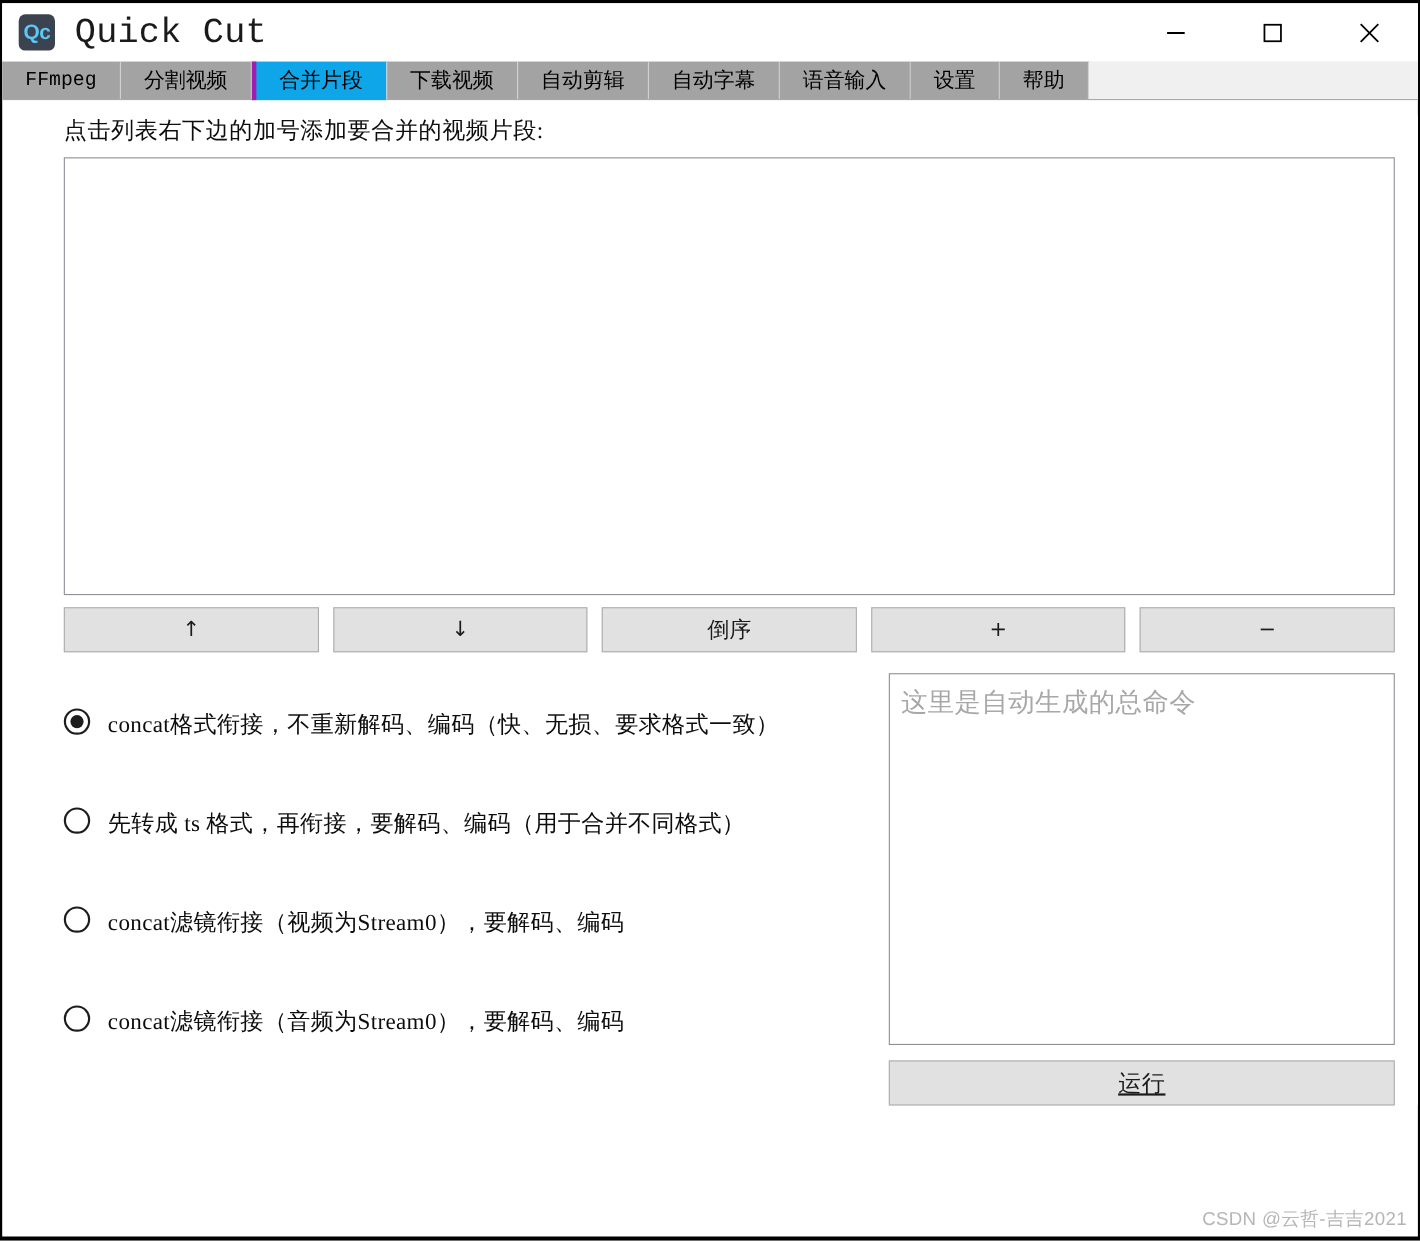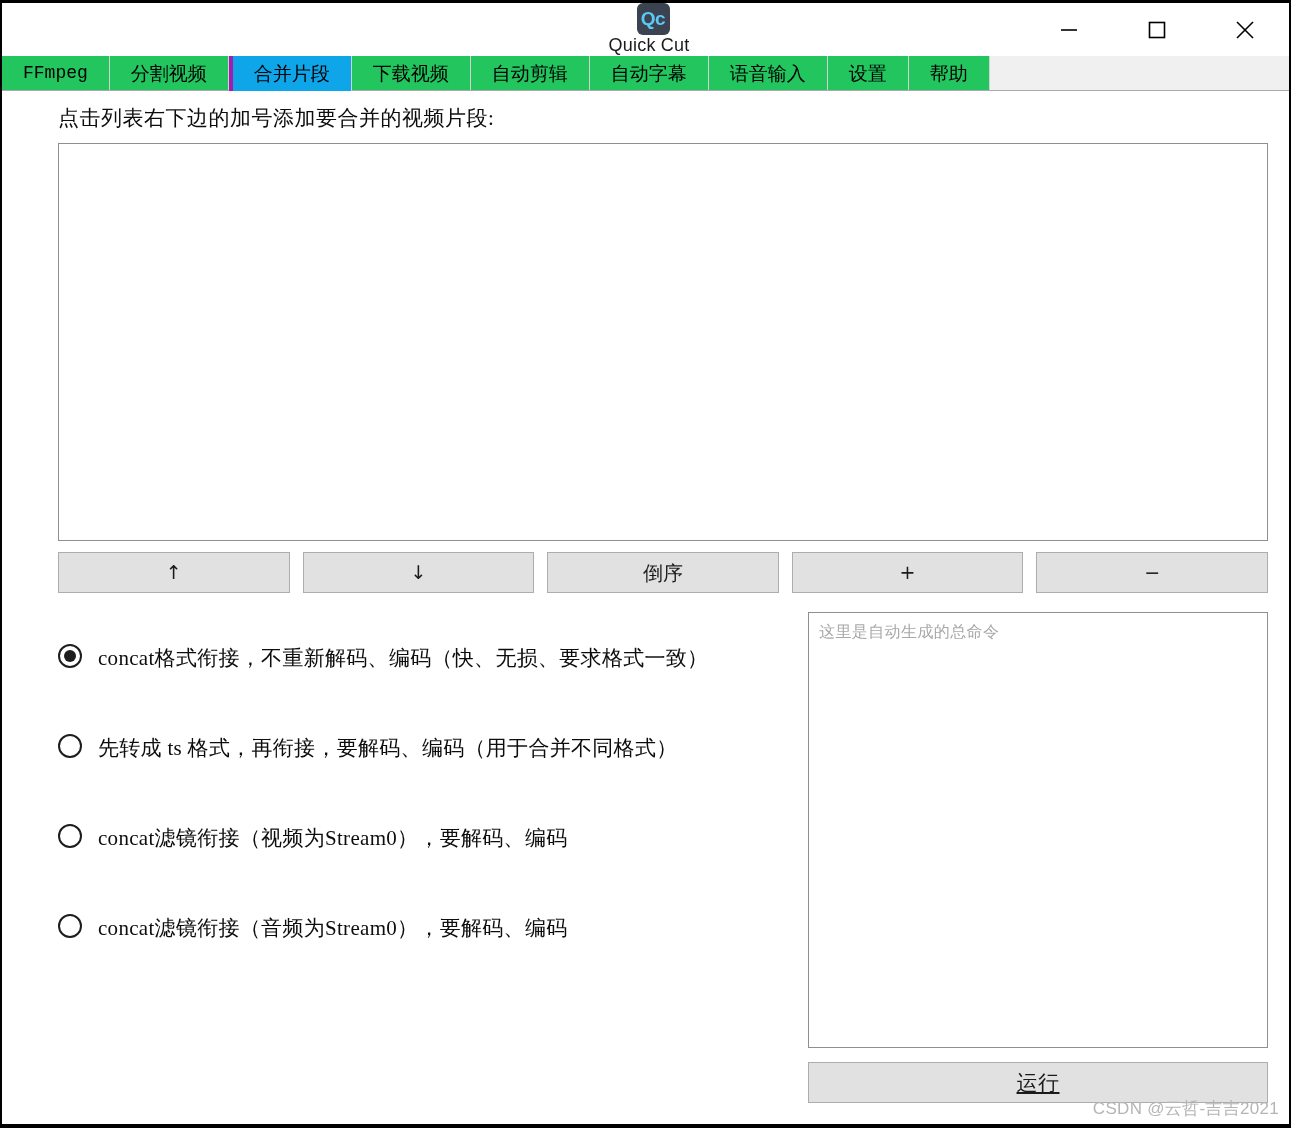--- a/index.html
+++ b/index.html
@@ -22,41 +22,40 @@
     border-bottom: 4px solid #000000;
   }
 
   
   .titlebar {
     position: relative;
     height: 53px;
     background: #ffffff;
     display: flex;
     align-items: center;
-    flex-direction: column;
   }
   .app-icon {
     width: 33px; height: 33px;
     margin-left: 15px;
     background: #3c4350;
     border-radius: 6px;
     display: flex;
     align-items: center;
     justify-content: center;
     color: #5bc8f5;
     font-size: 19px;
     font-weight: bold;
     font-family: "Liberation Sans", sans-serif;
     letter-spacing: -0.5px;
   }
   .app-title {
-    margin-left: 7px;
-    font-size: 18px;
+    margin-left: 18px;
+    font-size: 32px;
     color: #1a1a1a;
-    font-family: Liberation Sans, sans-serif;
+    font-family: Liberation Mono, monospace;
     letter-spacing: 0.2px;
   }
   .winbtns {
     position: absolute;
     right: 0; top: 0;
     height: 53px;
     display: flex;
     align-items: center;
   }
   .winbtn {
@@ -80,21 +79,21 @@
     padding-left: 0px;
   }
   .tab {
     position: relative;
     display: flex;
     align-items: center;
     justify-content: center;
     padding: 0 21px;
     font-size: 19px;
     color: #000000;
-    background: #22c55e;
+    background: #a3a3a3;
     border-right: 1px solid #d2d2d2;
     font-family: "Liberation Serif", serif;
     white-space: nowrap;
     line-height: 1;
   }
   .tab.latin { font-family: "Liberation Mono", monospace; font-size: 18px; }
   .tab.active {
     background: #0ea5e9;
     border-right: 1px solid #d2d2d2;
     border-left: 4px solid #a21caf;
@@ -224,25 +223,25 @@
     white-space: nowrap;
     letter-spacing: 0.3px;
   }
 
   .rightpane {
     flex: 1;
     display: flex;
     flex-direction: column;
   }
   .cmdbox {
-    height: 436px;
+    height: 338px;
     background: #ffffff;
     border: 1px solid #8d8f97;
     padding: 9px 10px;
-    font-size: 16px;
+    font-size: 24px;
     color: #a8a8a8;
     font-family: "Liberation Serif", serif;
     resize: none;
     outline: none;
     letter-spacing: 0.4px;
   }
   .cmdbox::placeholder { color: #a8a8a8; }
   .runbtn {
     margin-top: 14px;
     height: 41px;

